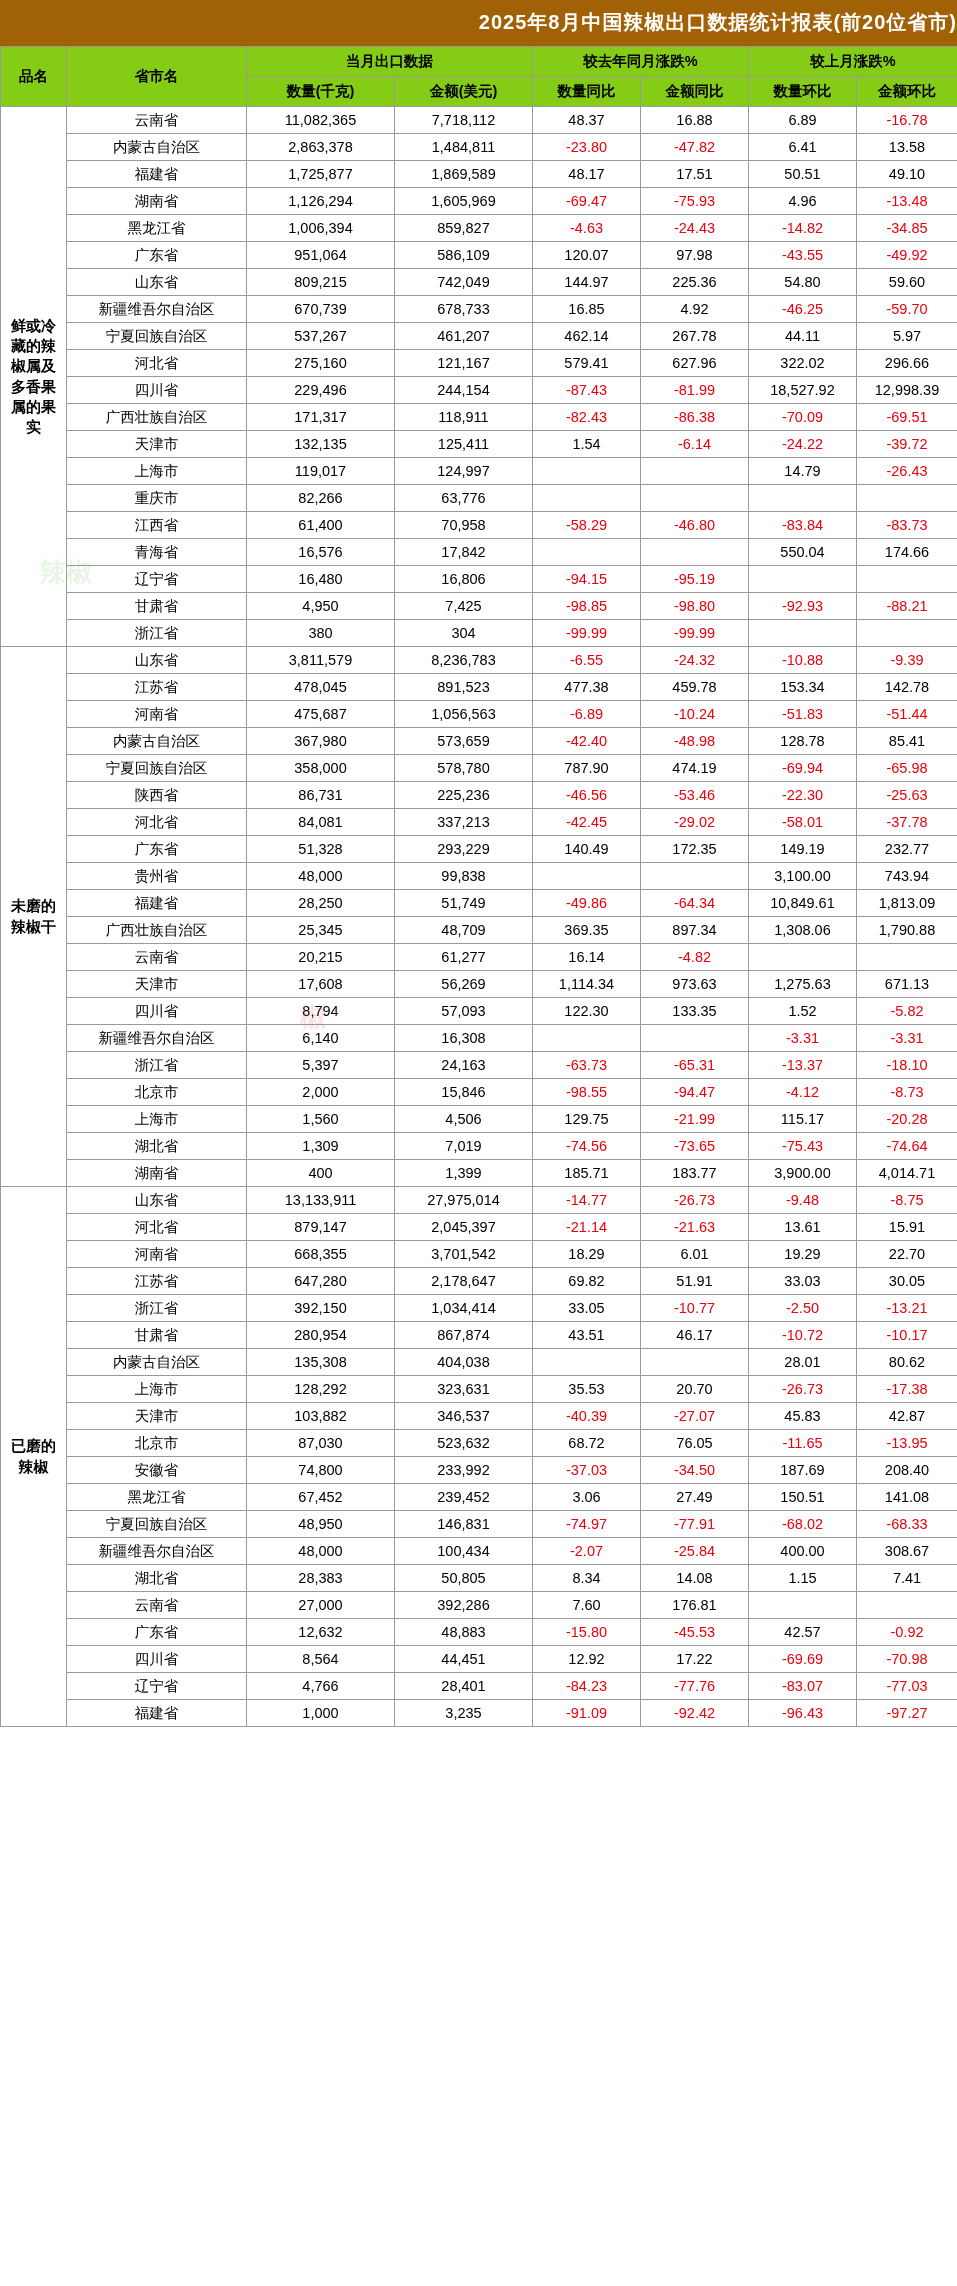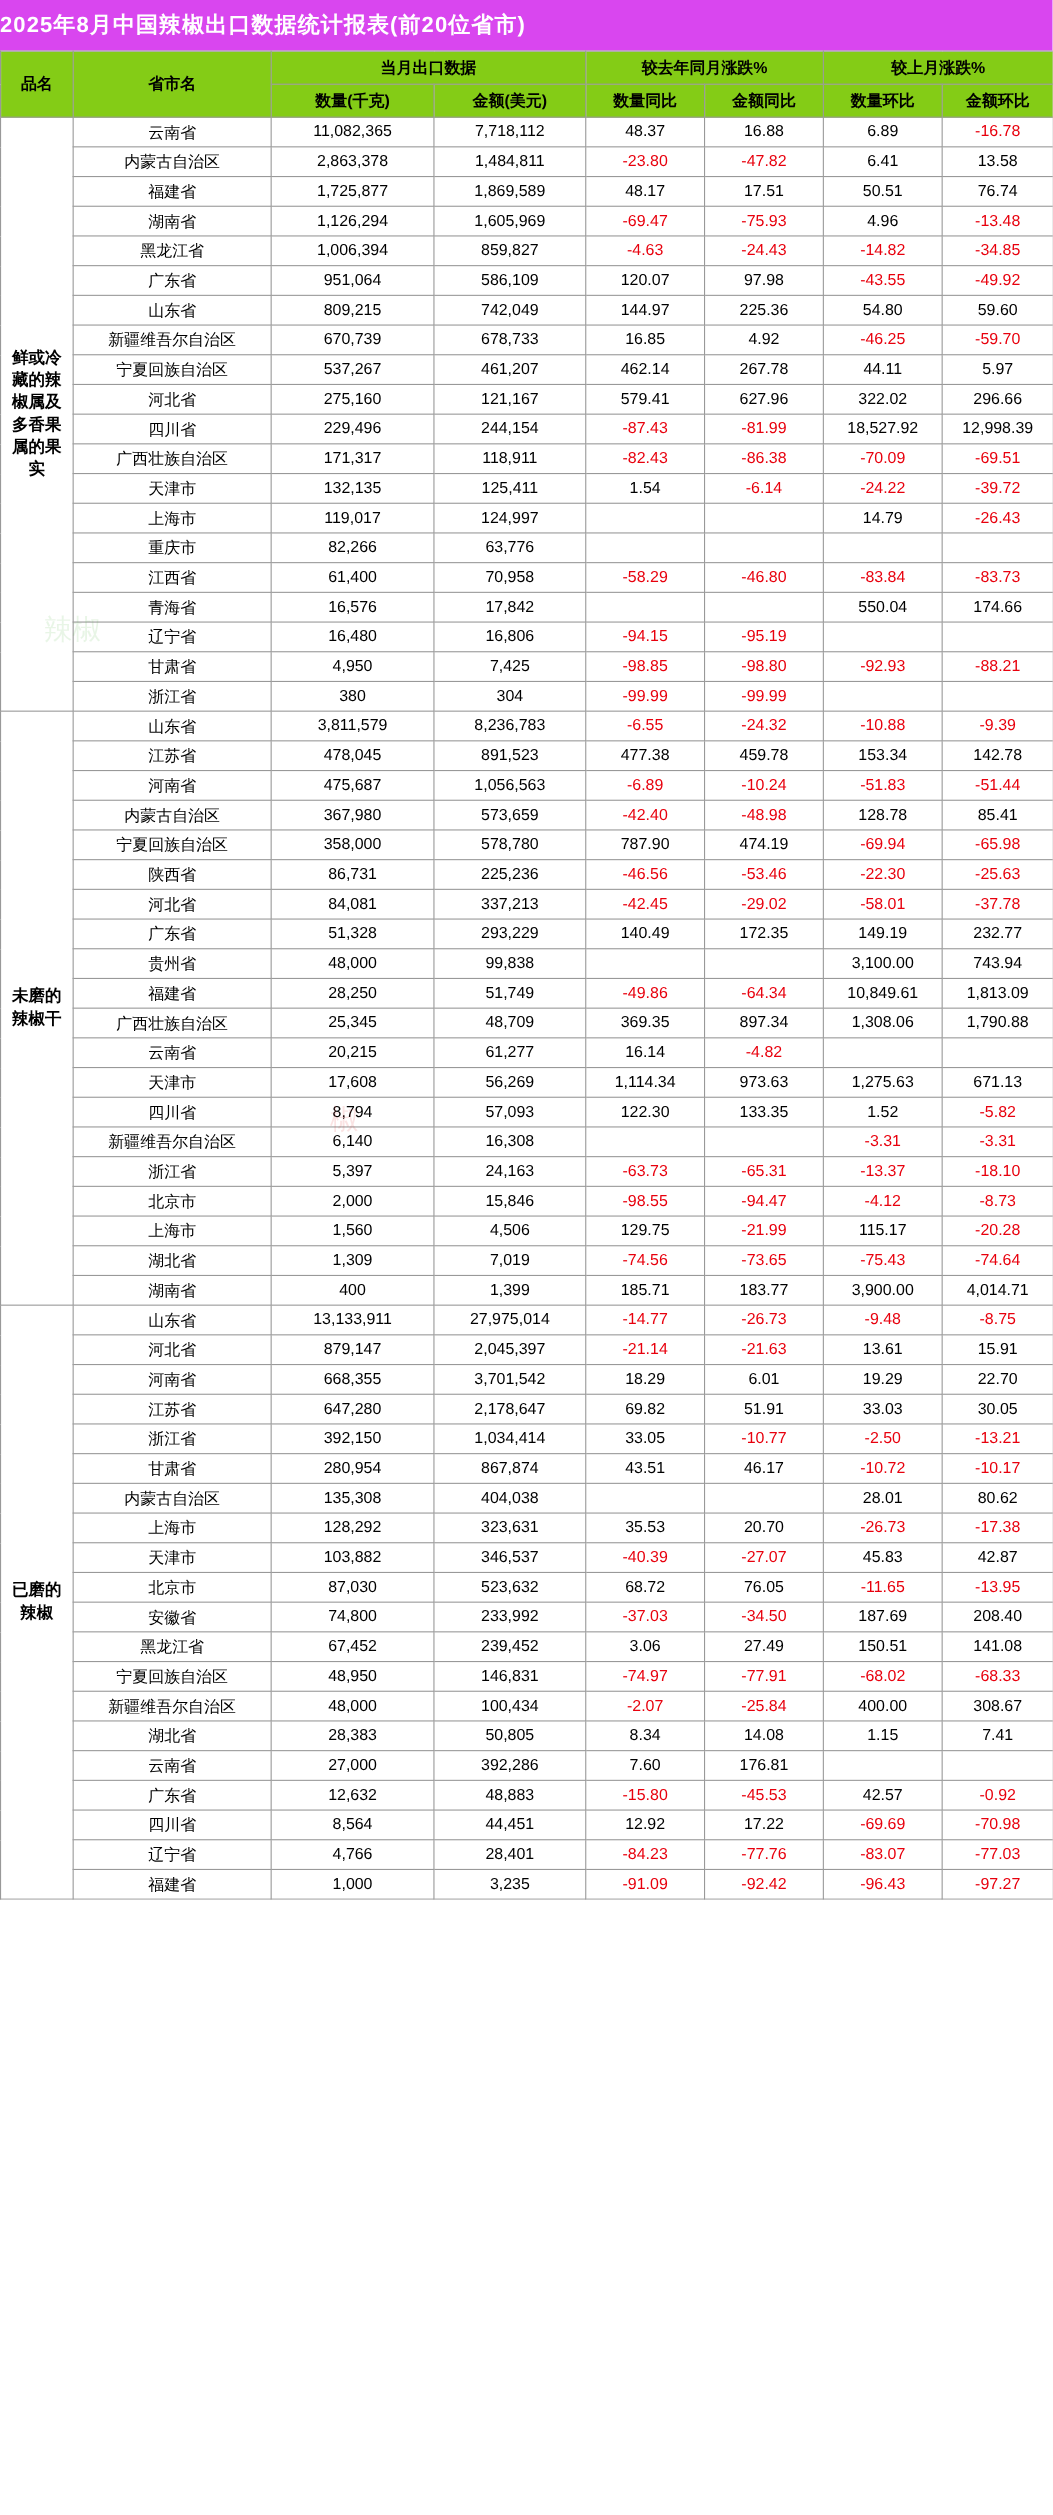--- a/index.html
+++ b/index.html
@@ -1,19 +1,19 @@
 <!DOCTYPE html>
 <html><head>
 <meta charset="utf-8">
 <style>
   html,body{margin:0;padding:0;background:#ffffff;}
   body{font-family:"Liberation Sans","DejaVu Sans",sans-serif;}
   #page{width:957px;background:#fff;position:relative;}
   .title-bar{
-    background:#d946ef;color:#ffffff;text-align:left;
+    background:#a16207;color:#ffffff;text-align:right;
     font-size:20px;font-weight:bold;letter-spacing:1px;
     padding:9px 0 10px 0;
   }
   table{border-collapse:collapse;width:957px;table-layout:fixed;}
   th,td{border:1px solid #999999;font-size:14.5px;color:#000;}
   thead th{background:#84cc16;text-align:center;font-weight:bold;padding:5px 2px;}
   .cat-cell{
     text-align:center;vertical-align:middle;font-weight:bold;font-size:15px;
     line-height:1.35;padding:16px 6px;
   }
@@ -23,21 +23,21 @@
   tbody tr{height:27px;}
   col.c0{width:66px;}
   col.c1{width:180px;}
   col.c2{width:148px;}
   col.c3{width:138px;}
   col.c4{width:108px;}
   col.c5{width:108px;}
   col.c6{width:108px;}
   col.c7{width:101px;}
   
-  .wm{position:absolute;pointer-events:none;opacity:.13;font-size:26px;color:#59b64a;font-weight:normal;}
+  .wm{position:absolute;pointer-events:none;opacity:.13;font-size:26px;color:#59b64a;font-weight:bold;}
   .wm.red{color:#d33;}
 </style>
 </head>
 <body>
 
 <div id="page">
 
   <div class="title-bar">2025年8月中国辣椒出口数据统计报表(前20位省市)</div>
 
   <table>
@@ -88,21 +88,21 @@
           <td class="num">6.41</td>
           <td class="num">13.58</td>
         </tr>
         <tr>
           <td class="prov">福建省</td>
           <td class="num">1,725,877</td>
           <td class="num">1,869,589</td>
           <td class="num">48.17</td>
           <td class="num">17.51</td>
           <td class="num">50.51</td>
-          <td class="num">76.74</td>
+          <td class="num">49.10</td>
         </tr>
         <tr>
           <td class="prov">湖南省</td>
           <td class="num">1,126,294</td>
           <td class="num">1,605,969</td>
           <td class="num neg">-69.47</td>
           <td class="num neg">-75.93</td>
           <td class="num">4.96</td>
           <td class="num neg">-13.48</td>
         </tr>

